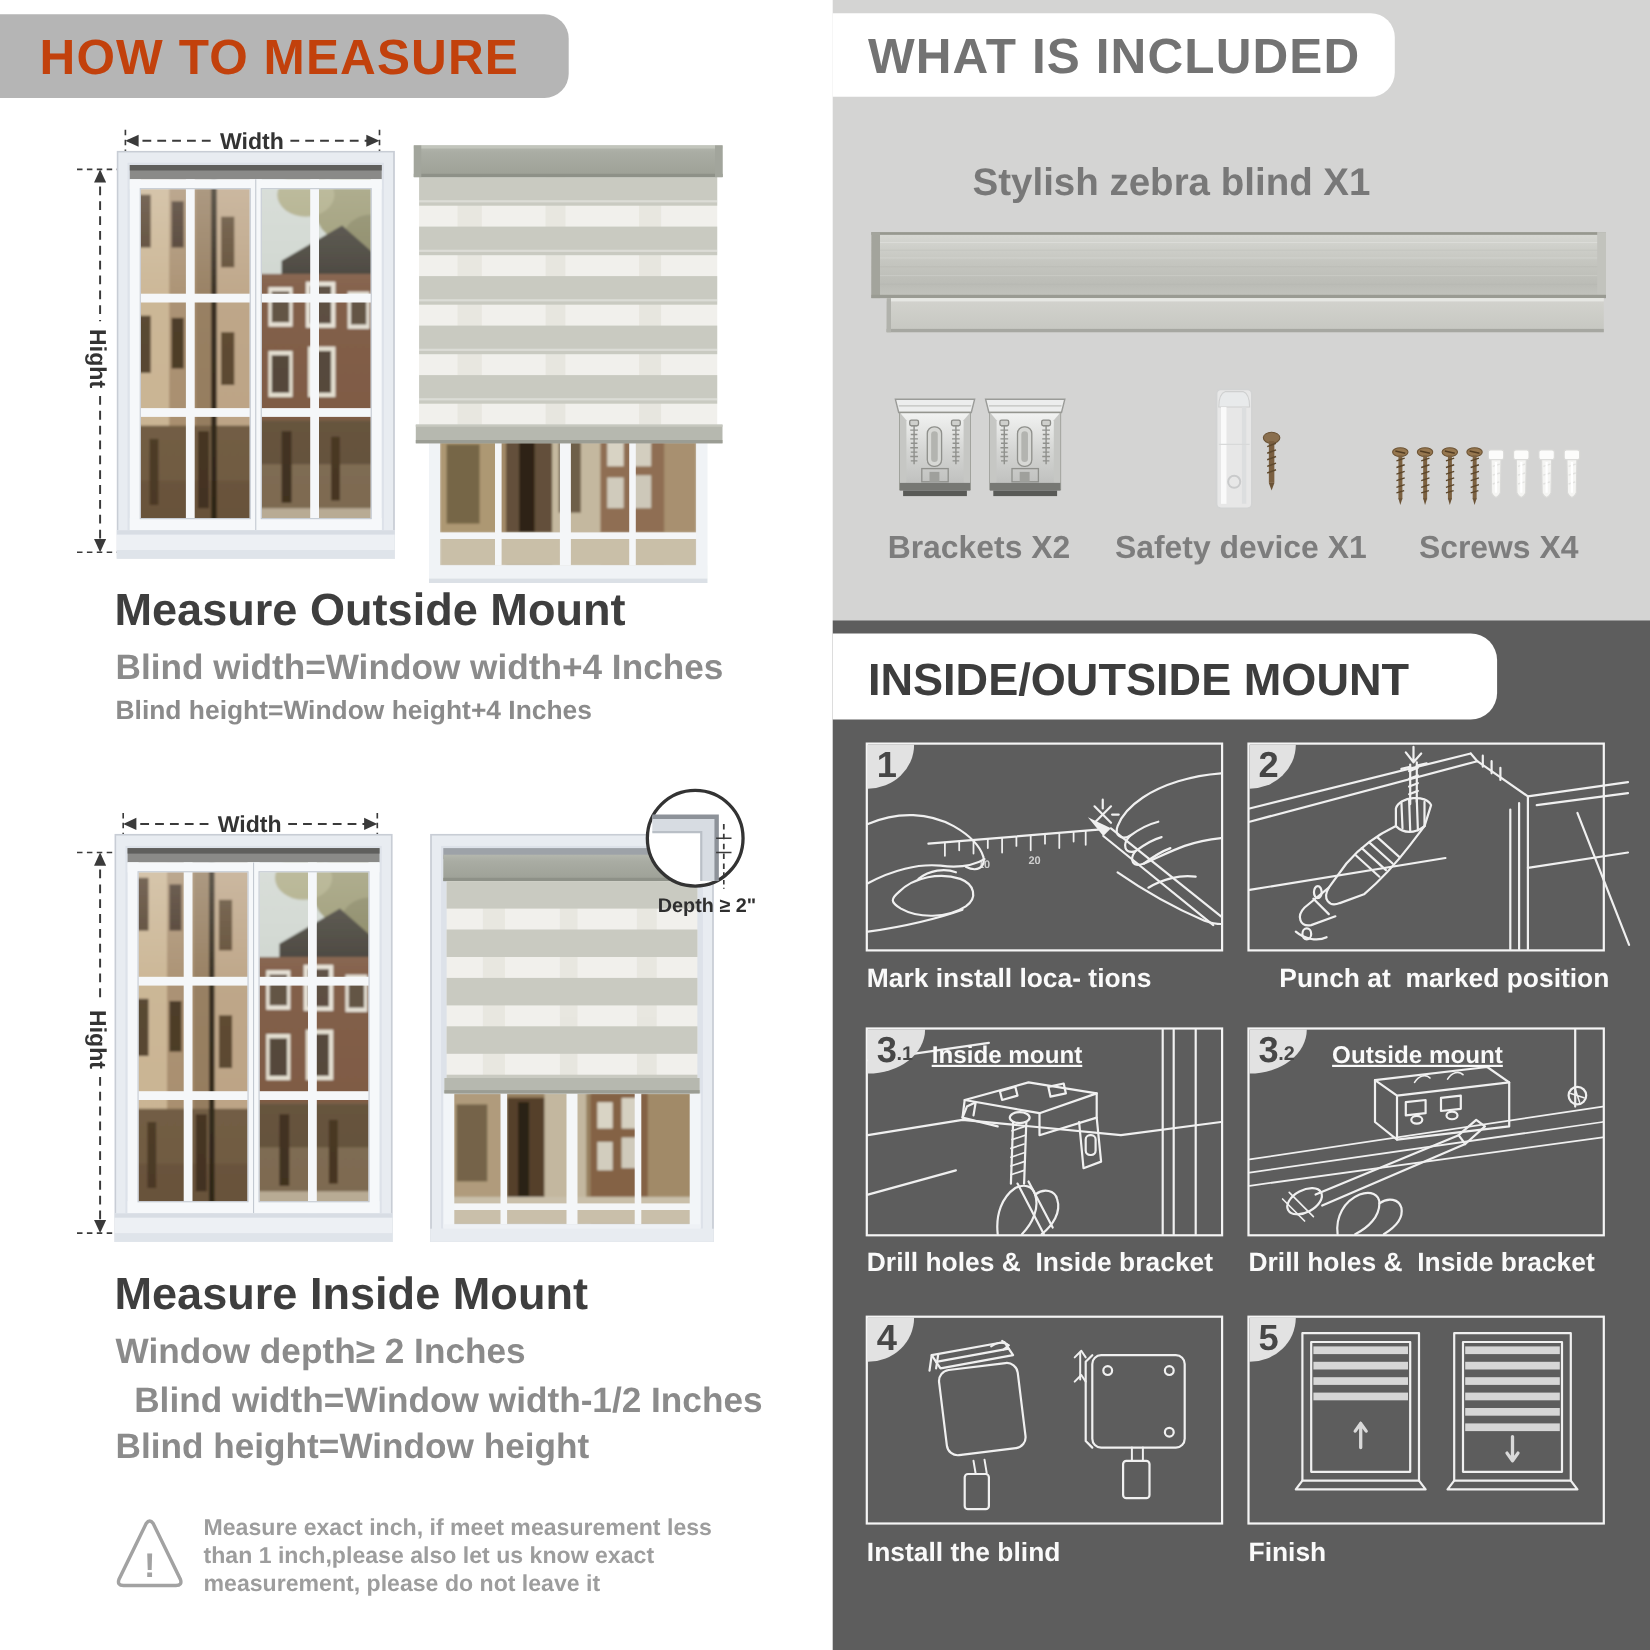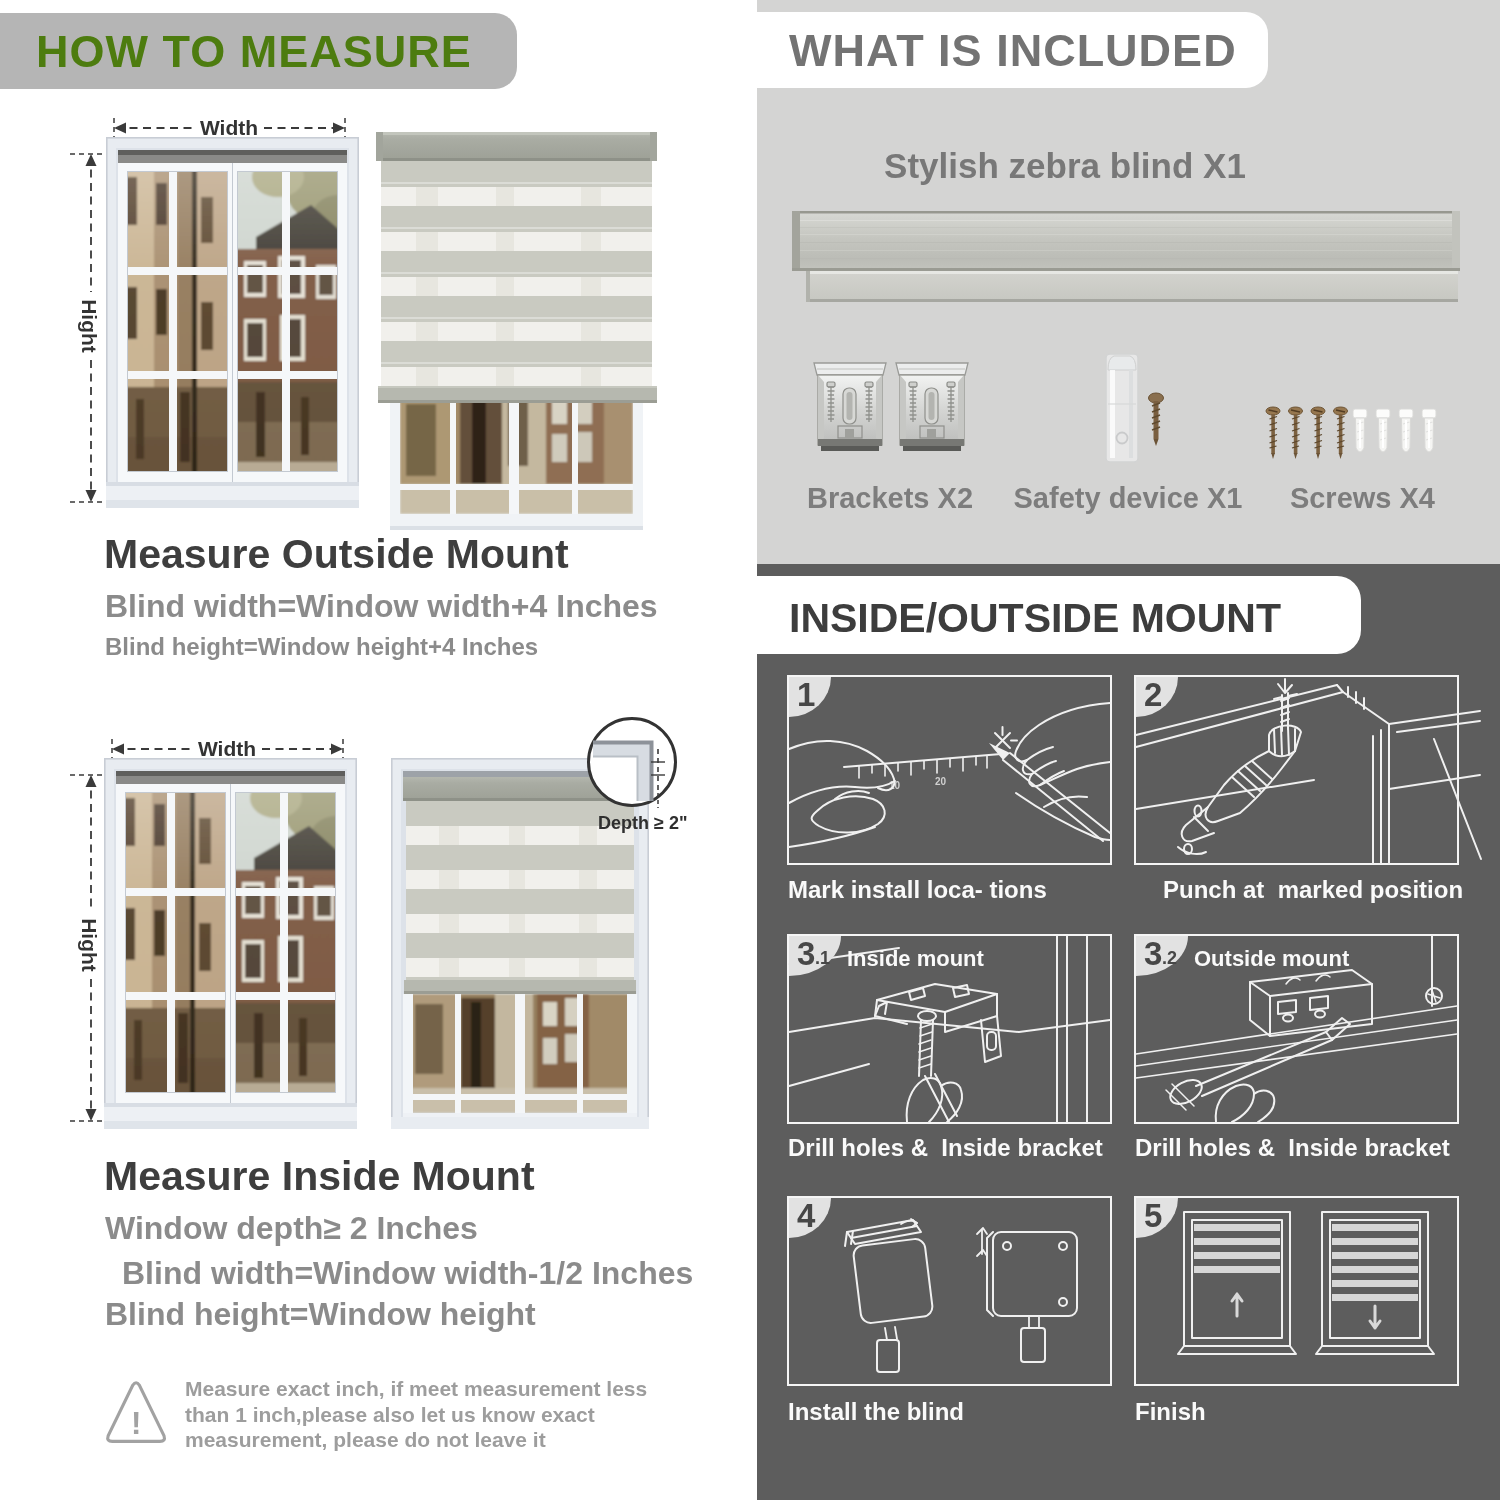--- a/index.html
+++ b/index.html
@@ -5,21 +5,21 @@
   html,body{margin:0;padding:0;}
   body{width:1500px;height:1500px;position:relative;background:#ffffff;
        font-family:"Liberation Sans", sans-serif;overflow:hidden;}
   .abs{position:absolute;}
   .b{font-weight:bold;}
 </style>
 </head>
 <body>
 
 <div class="abs" style="left:0;top:13px;width:517px;height:76px;background:#b5b5b5;border-radius:0 22px 22px 0;"></div>
-<div class="abs b" style="left:36px;top:26px;font-size:45px;color:#4d7c0f;letter-spacing:1px;">HOW TO MEASURE</div>
+<div class="abs b" style="left:36px;top:26px;font-size:45px;color:#c2410c;letter-spacing:1px;">HOW TO MEASURE</div>
 
 <svg class="abs" style="left:106px;top:108px;" width="250" height="60">
   <g stroke="#3a3a3a" stroke-width="1.8">
     <line x1="10" y1="20" x2="88" y2="20" stroke-dasharray="8 5.5"></line>
     <line x1="158" y1="20" x2="237" y2="20" stroke-dasharray="8 5.5"></line>
     <line x1="8" y1="10" x2="8" y2="52" stroke-dasharray="5 4" stroke-width="1.5"></line>
     <line x1="239" y1="10" x2="239" y2="52" stroke-dasharray="5 4" stroke-width="1.5"></line>
   </g>
   <polygon points="8,20 20,14.5 20,25.5" fill="#3a3a3a"></polygon>
   <polygon points="239,20 227,14.5 227,25.5" fill="#3a3a3a"></polygon>
@@ -449,21 +449,21 @@
 
 <div class="abs" style="left:757px;top:564px;width:743px;height:936px;background:#5d5d5d;"></div>
 <div class="abs" style="left:757px;top:576px;width:604px;height:78px;background:#ffffff;border-radius:0 24px 24px 0;"></div>
 <div class="abs b" style="left:789px;top:595px;font-size:41px;color:#3d3d3d;">INSIDE/OUTSIDE MOUNT</div>
 
 <style>
  .panel{position:absolute;width:321px;height:186px;border:2.5px solid #f5f5f5;background:#5d5d5d;}
  .badge{position:absolute;left:0;top:0;width:42px;height:40px;background:#e2e2e2;border-radius:0 0 100% 0;z-index:6;}
  .badge span{position:absolute;left:8px;top:1px;font-size:33px;line-height:33px;font-weight:bold;color:#474747;}
  .badge .sub{position:absolute;left:26px;top:13px;font-size:18px;line-height:18px;font-weight:bold;color:#474747;}
- .plabel{z-index:6;}
+ .plabel{z-index:6;text-decoration:underline;}
  .cap{position:absolute;font-size:24px;font-weight:bold;color:#fafafa;}
  .plabel{position:absolute;font-size:24px;font-weight:bold;color:#fafafa;}
 </style>
 
 <div class="panel" style="left:787px;top:675px;">
     <div class="badge">
       <span>1</span>
     </div>
   </div>
 <div class="cap" style="left:788px;top:876px;">Mark install loca- tions</div>
@@ -482,21 +482,21 @@
     </div>
     <div class="plabel" style="left:58px;top:10px;font-size:22px;">Inside mount</div>
   </div>
 <div class="cap" style="left:788px;top:1134px;">Drill holes &amp;&nbsp; Inside bracket</div>
 
 <div class="panel" style="left:1134px;top:934px;">
     <div class="badge" style="width:52px;">
       <span>3</span>
       <span class="sub">.2</span>
     </div>
-    <div class="plabel" style="left:58px;top:10px;font-size:22px;">Outside mount</div>
+    <div class="plabel" style="left:75px;top:10px;font-size:22px;">Outside mount</div>
   </div>
 <div class="cap" style="left:1135px;top:1134px;">Drill holes &amp;&nbsp; Inside bracket</div>
 
 <div class="panel" style="left:787px;top:1196px;">
     <div class="badge">
       <span>4</span>
     </div>
   </div>
 <div class="cap" style="left:788px;top:1398px;">Install the blind</div>
 

